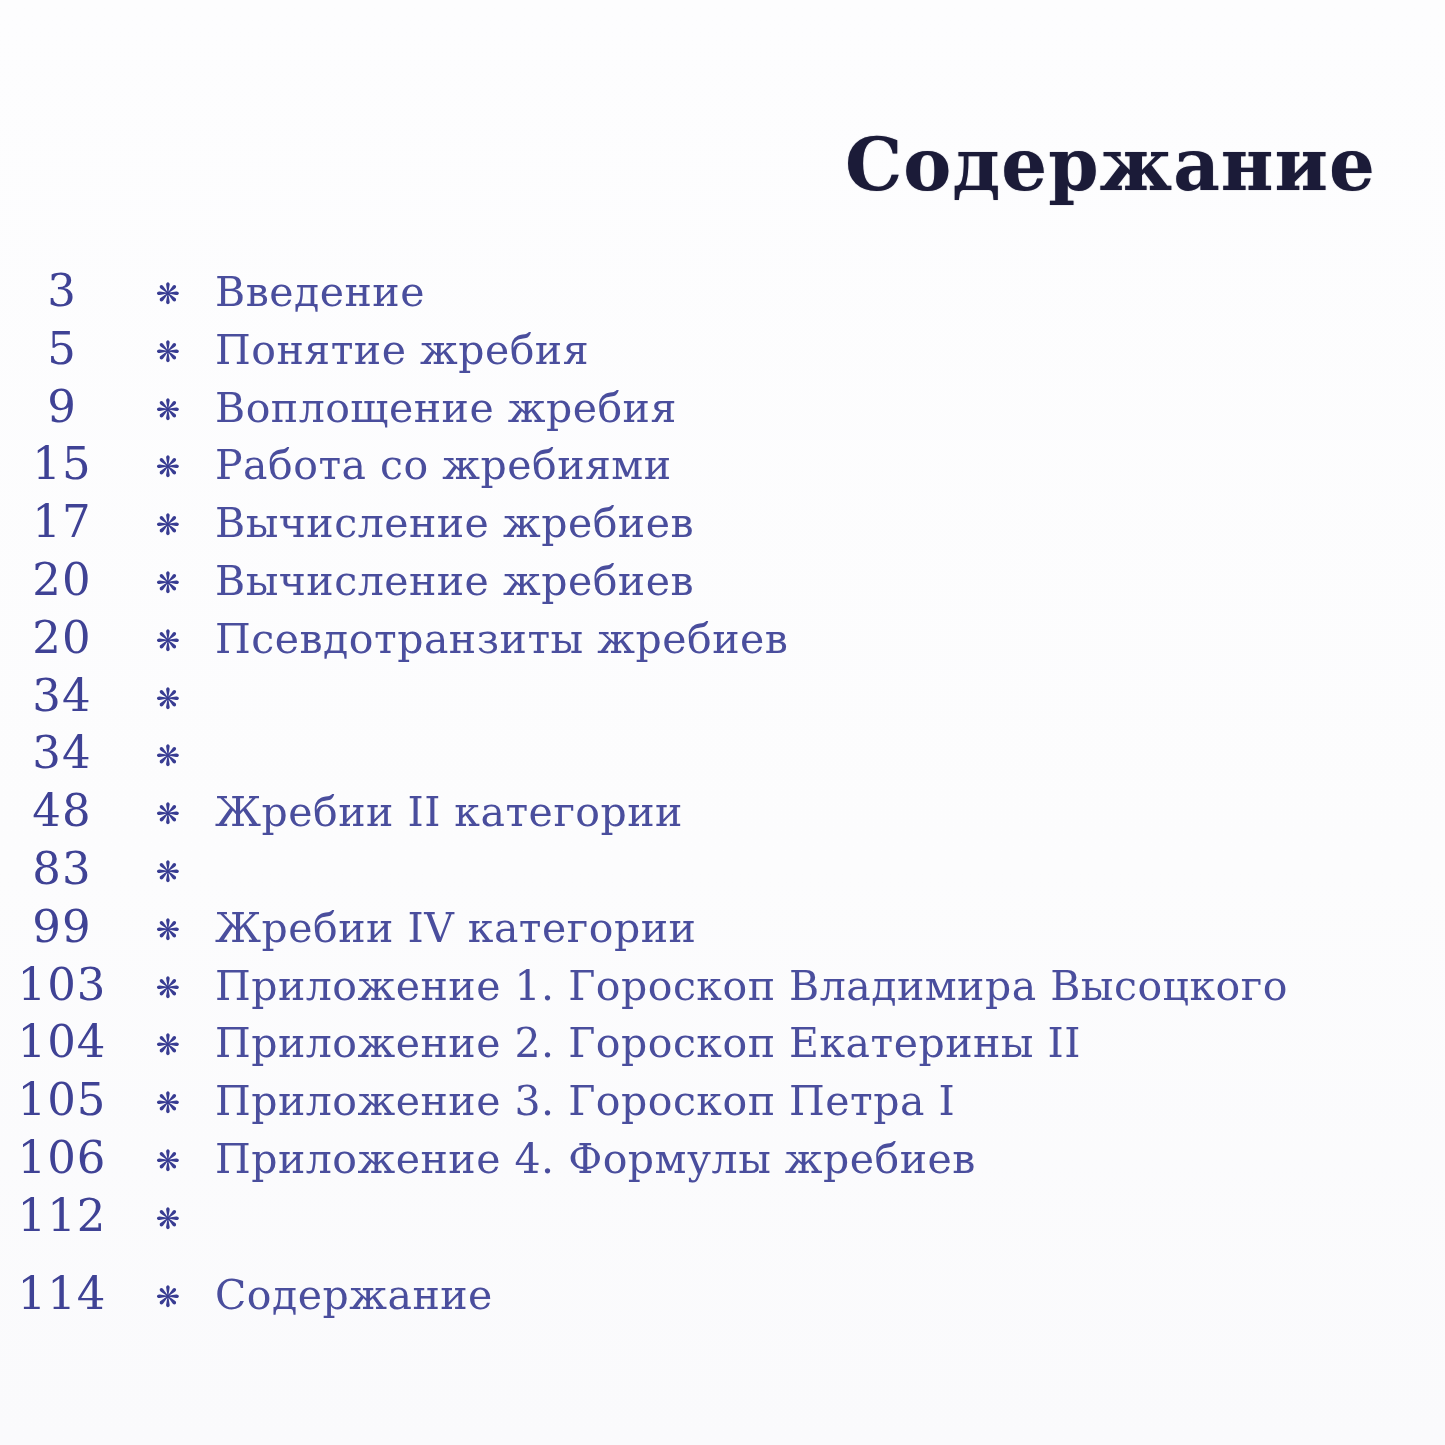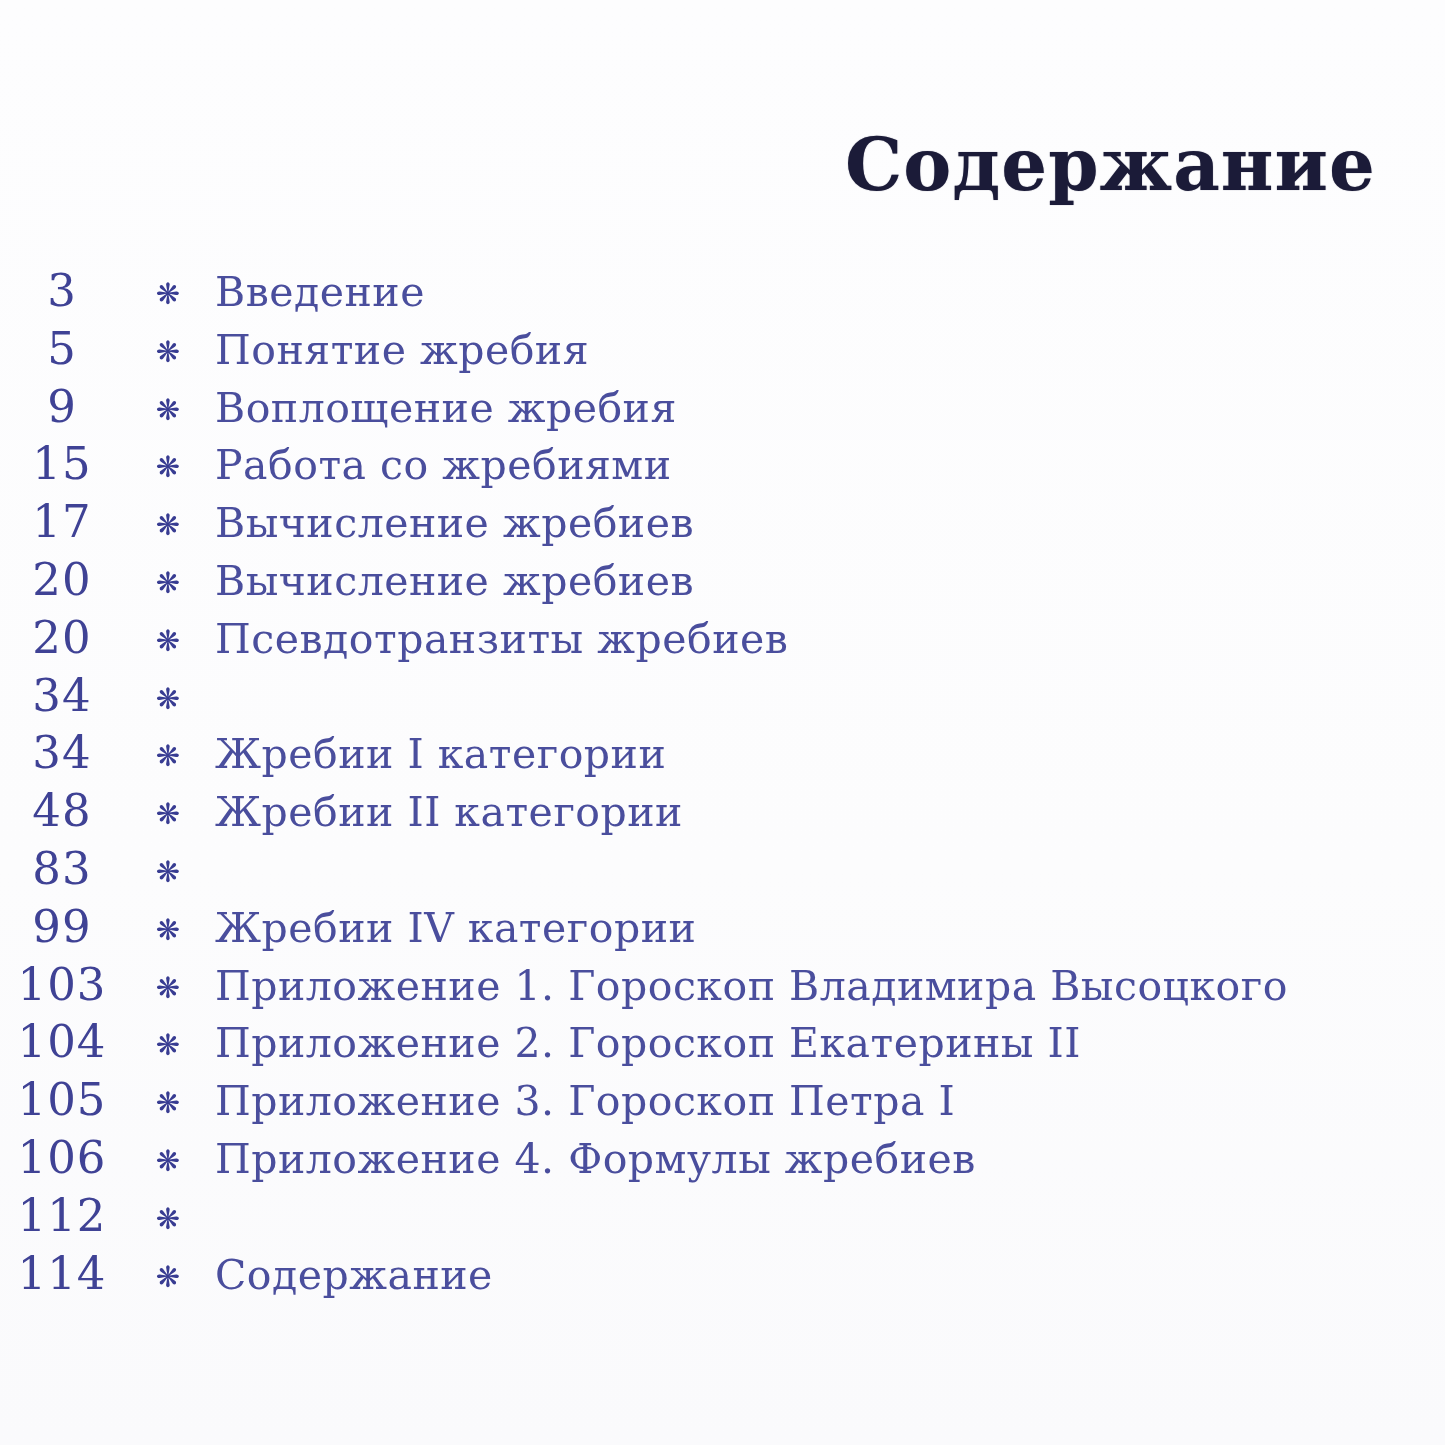--- a/index.html
+++ b/index.html
@@ -34,20 +34,21 @@
     left: 0;
     width: 1445px;
   }
   .toc-row {
     display: flex;
     align-items: baseline;
     height: 57.8px;
     white-space: nowrap;
   }
   .toc-row.gap-before {
+    margin-top: 20px;
   }
   .page-number {
     display: inline-block;
     width: 124px;
     text-align: center;
     font-size: 45px;
     color: #3f4295;
     letter-spacing: 1px;
     flex: 0 0 auto;
   }
@@ -113,21 +114,20 @@
         <span class="star">❋</span>
         <span class="entry-label">Псевдотранзиты жребиев</span>
       </div>
       <div class="toc-row">
         <span class="page-number">34</span>
         <span class="star">❋</span>
       </div>
       <div class="toc-row">
         <span class="page-number">34</span>
         <span class="star">❋</span>
-        <span class="entry-label">Жребии I категории</span>
       </div>
       <div class="toc-row">
         <span class="page-number">48</span>
         <span class="star">❋</span>
         <span class="entry-label">Жребии II категории</span>
       </div>
       <div class="toc-row">
         <span class="page-number">83</span>
         <span class="star">❋</span>
       </div>

